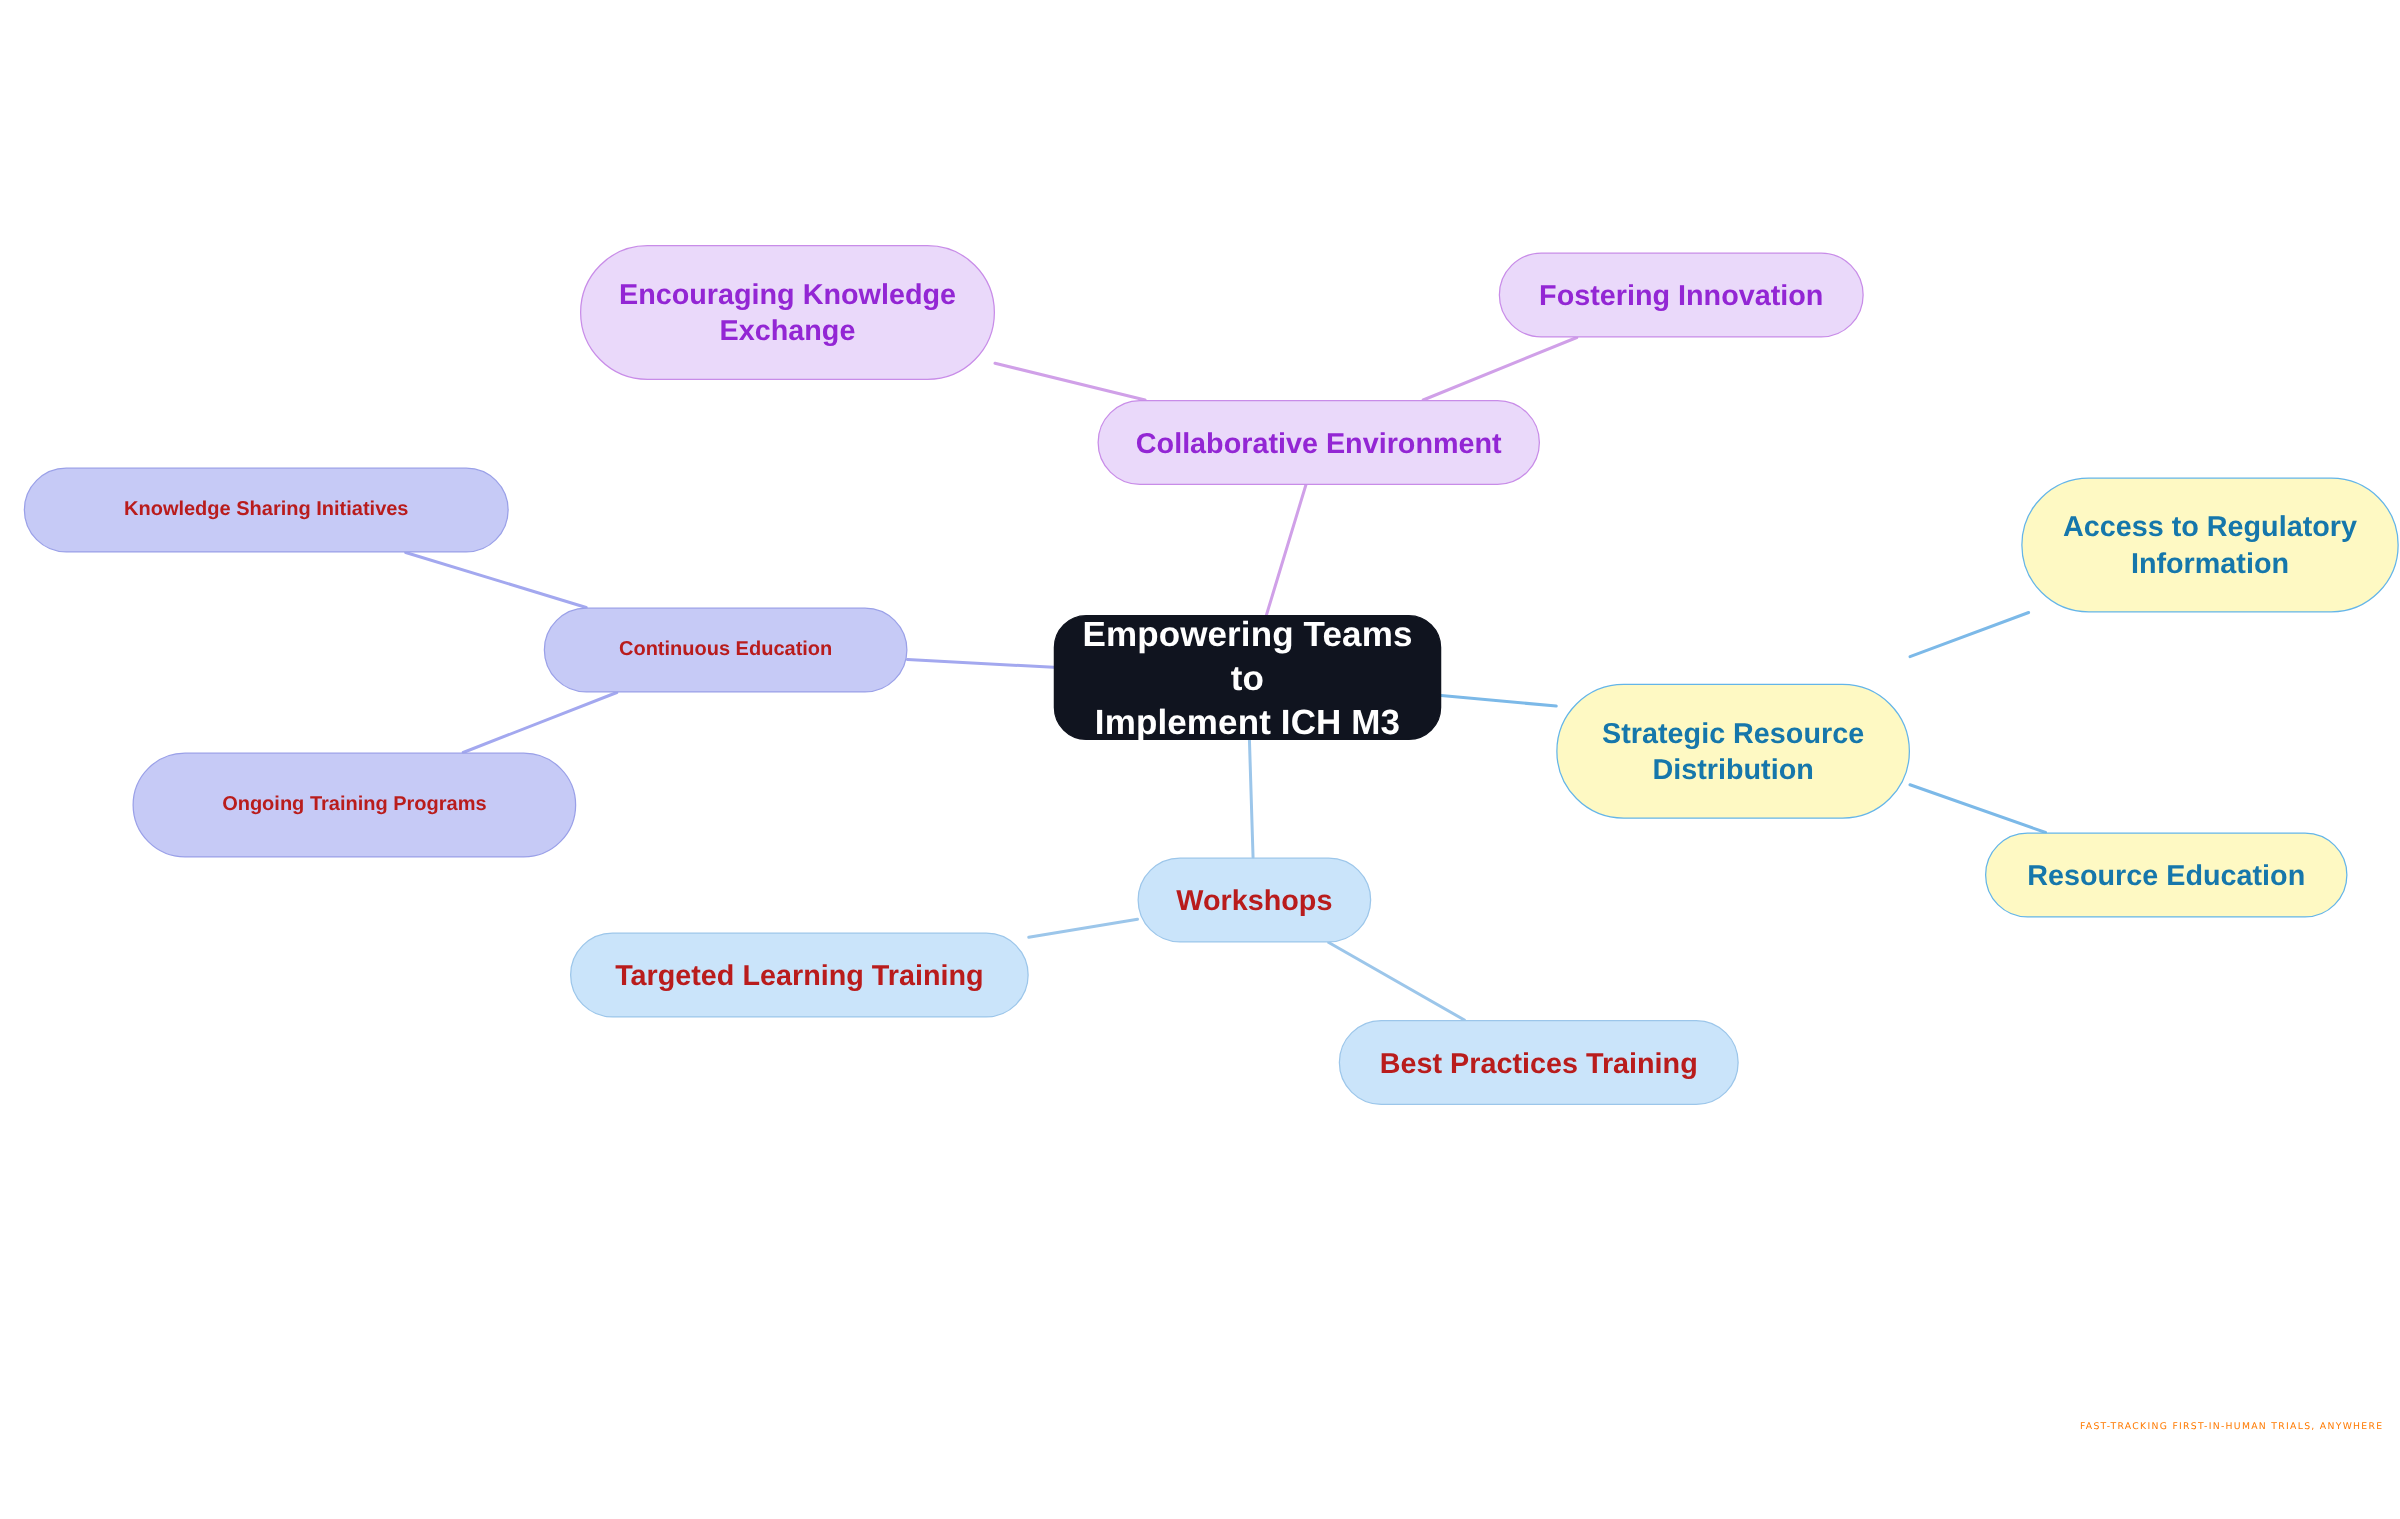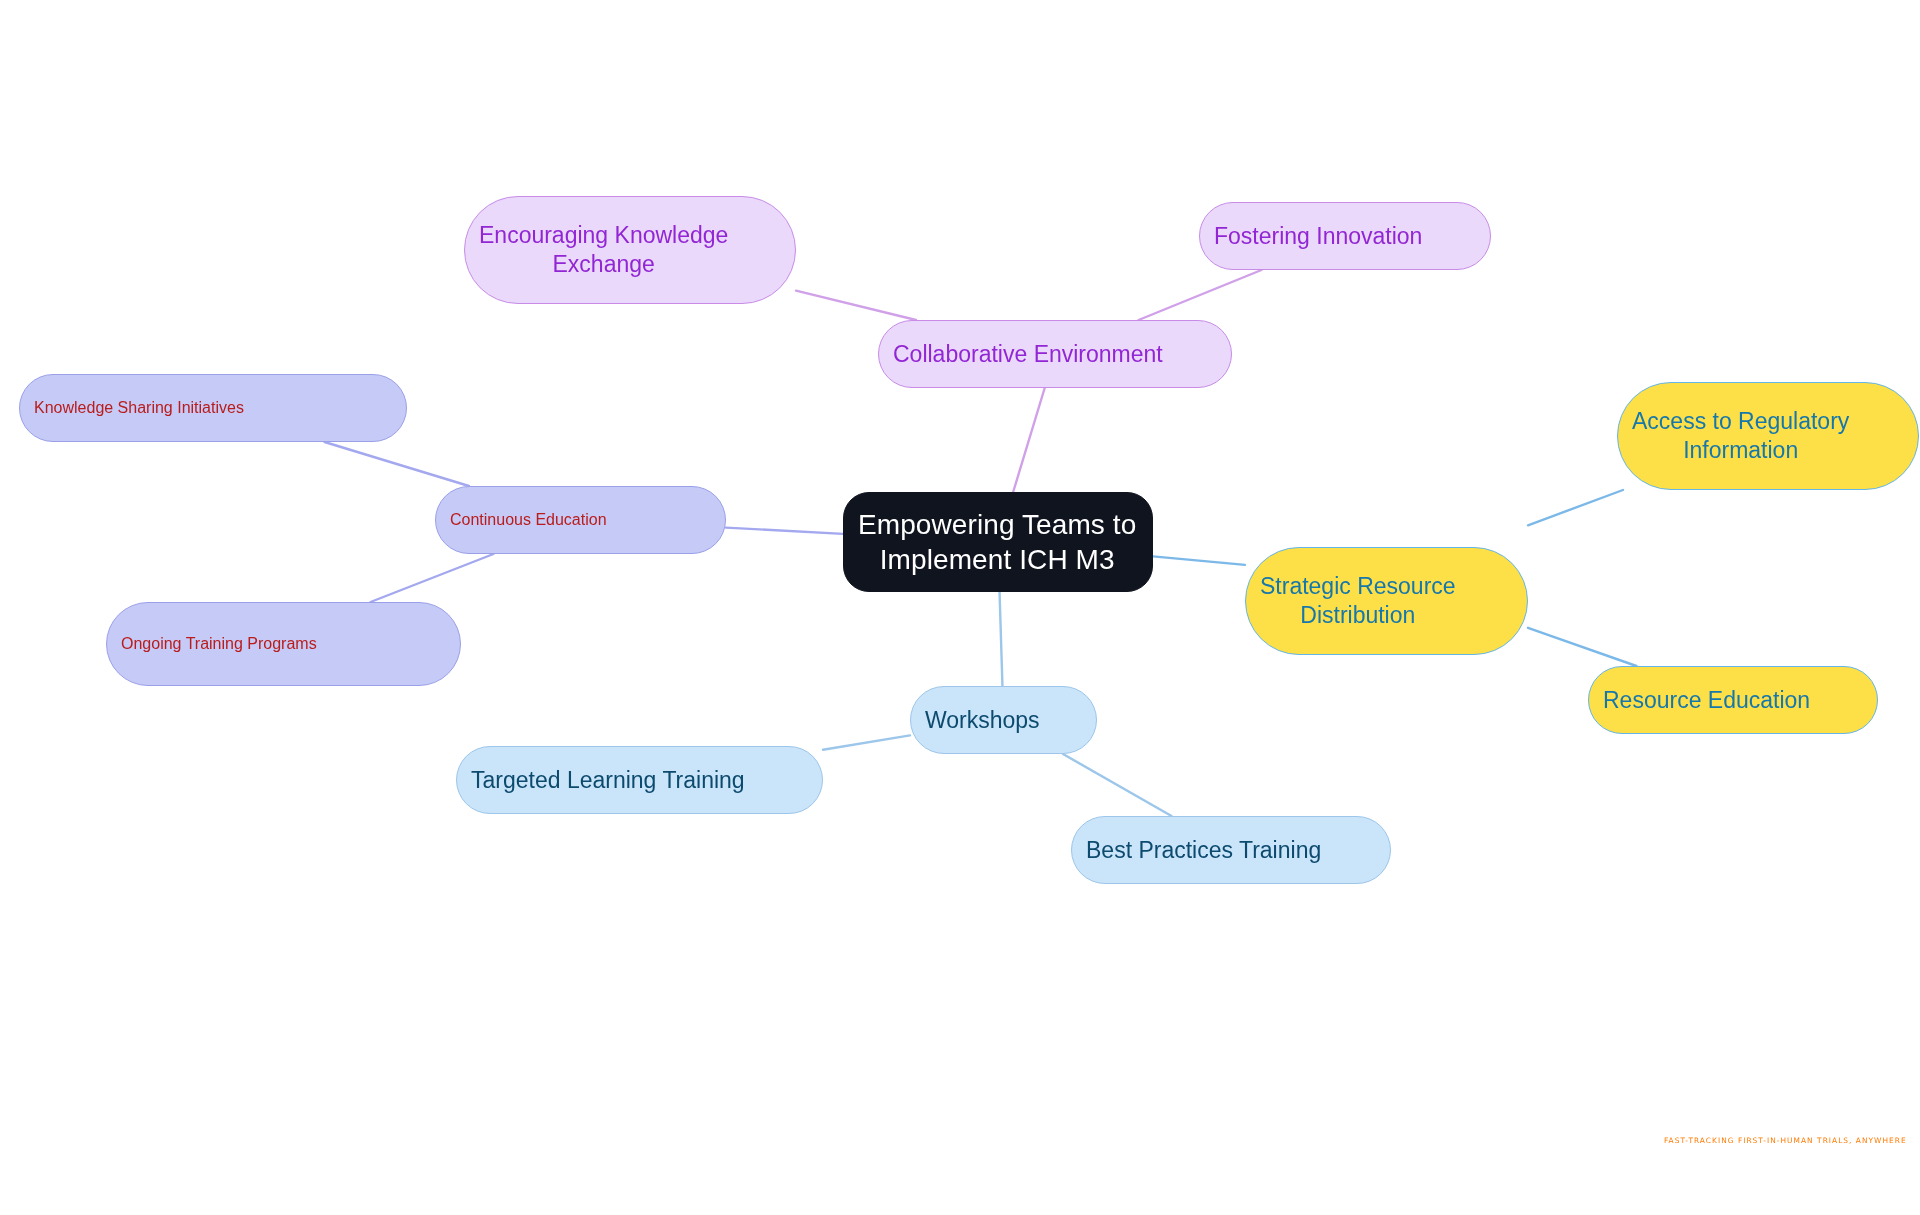--- a/index.html
+++ b/index.html
@@ -20,28 +20,29 @@
     left: 0; top: 0;
     width: 1920px;
     height: 1215px;
     pointer-events: none;
   }
   .node {
     position: absolute;
     box-sizing: border-box;
     display: flex;
     align-items: center;
-    justify-content: flex-start;
+    justify-content: center;
     text-align: center;
     border-radius: 999px;
     border-style: solid;
     border-width: 1.5px;
     line-height: 1.25;
     white-space: pre-line;
     padding: 24px 14px;
+    font-weight: bold;
   }
   .node-root {
     background: #10141f;
     border-color: #10141f;
     color: #ffffff;
     border-radius: 26px;
     font-size: 28px;
     letter-spacing: .1px;
   }
   .node-violet {
@@ -50,29 +51,29 @@
     color: #9326d4;
     font-size: 23px;
   }
   .node-periwinkle {
     background: #c6caf6;
     border-color: #9aa0e8;
     color: #b91c1c;
     font-size: 16px;
   }
   .node-skyblue {
-    background: #fde047;
+    background: #fef9c3;
     border-color: #64b5e8;
     color: #1677ab;
     font-size: 23px;
   }
   .node-lightblue {
     background: #cae4fa;
     border-color: #9cc6ea;
-    color: #0c4a6e;
+    color: #b91c1c;
     font-size: 23px;
   }
   #logo {
     position: absolute;
     left: 1664px;
     top: 1122px;
     width: 212px;
     user-select: none;
   }
   .logo-word {

